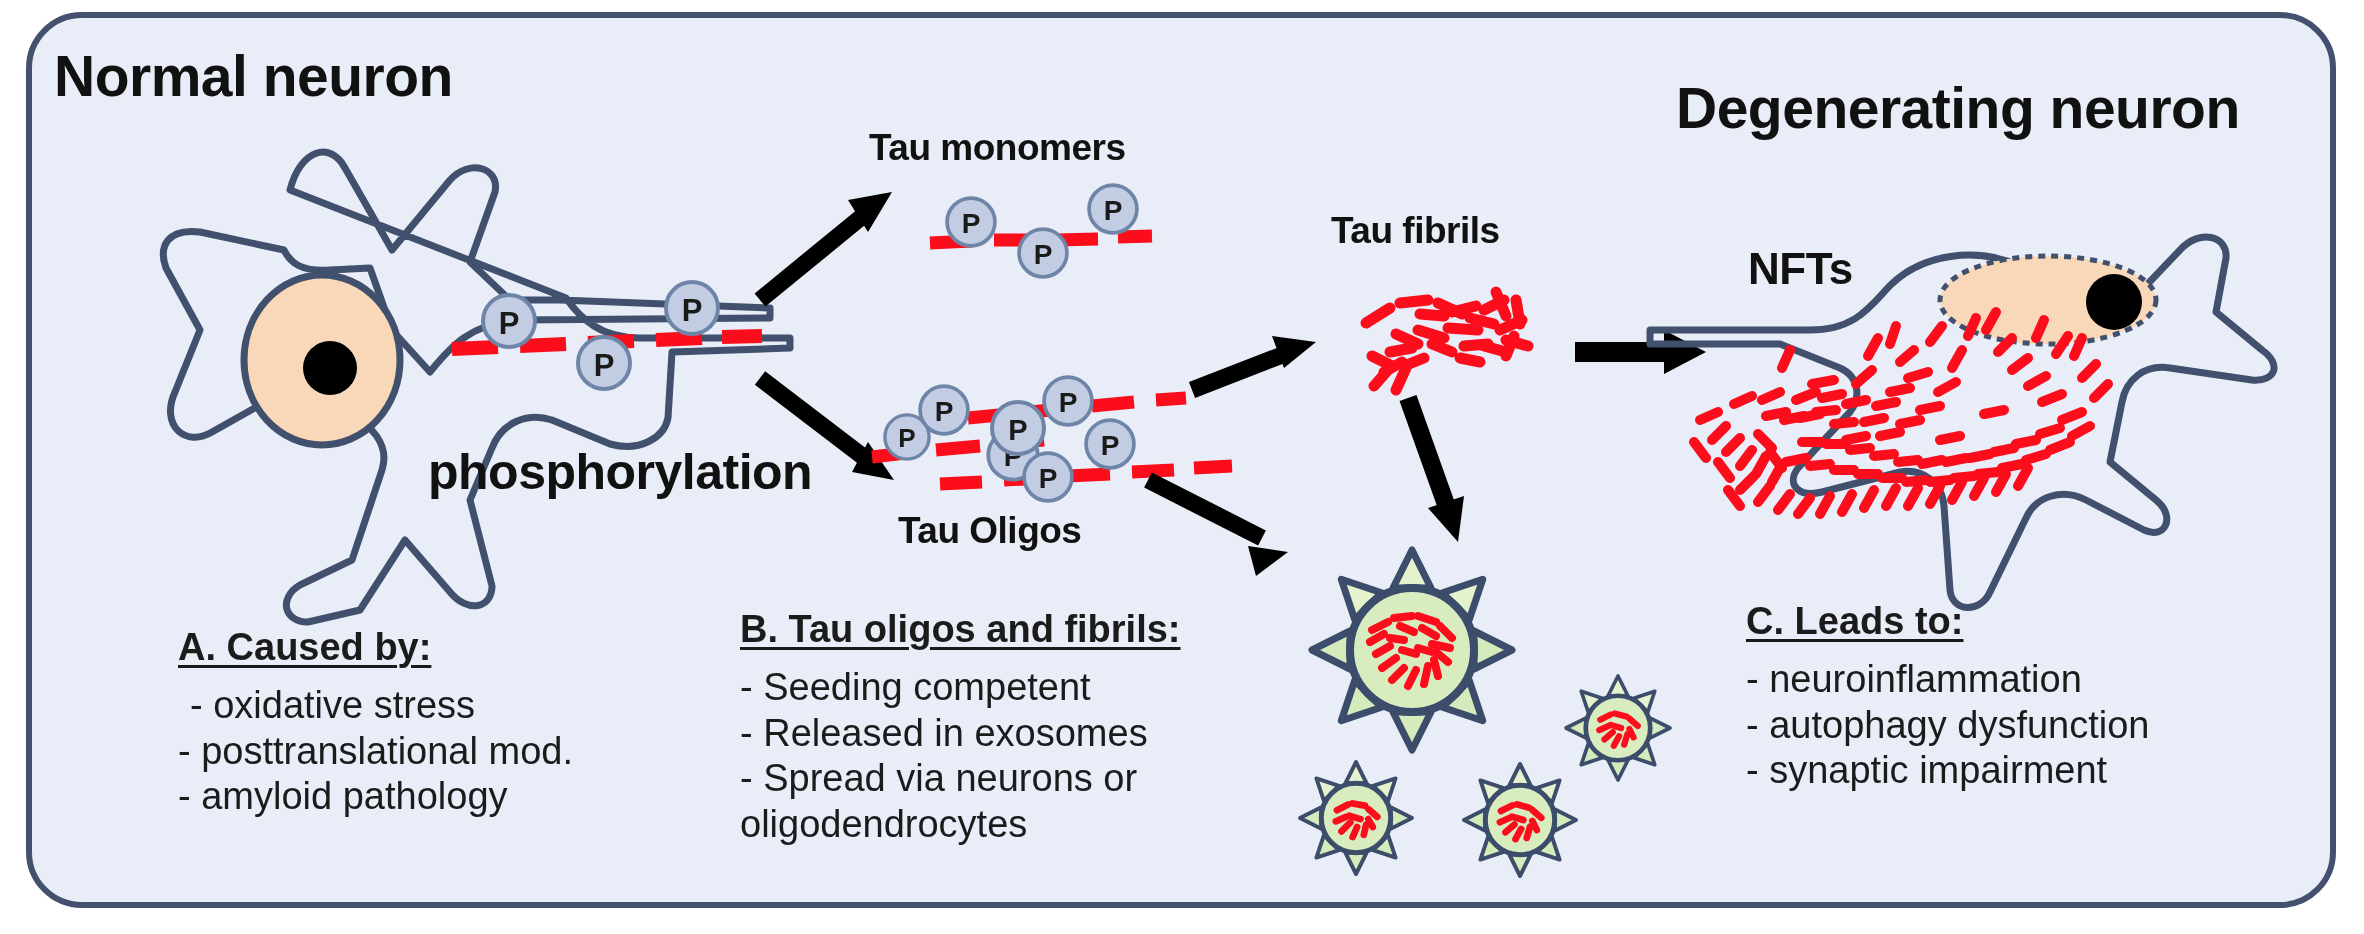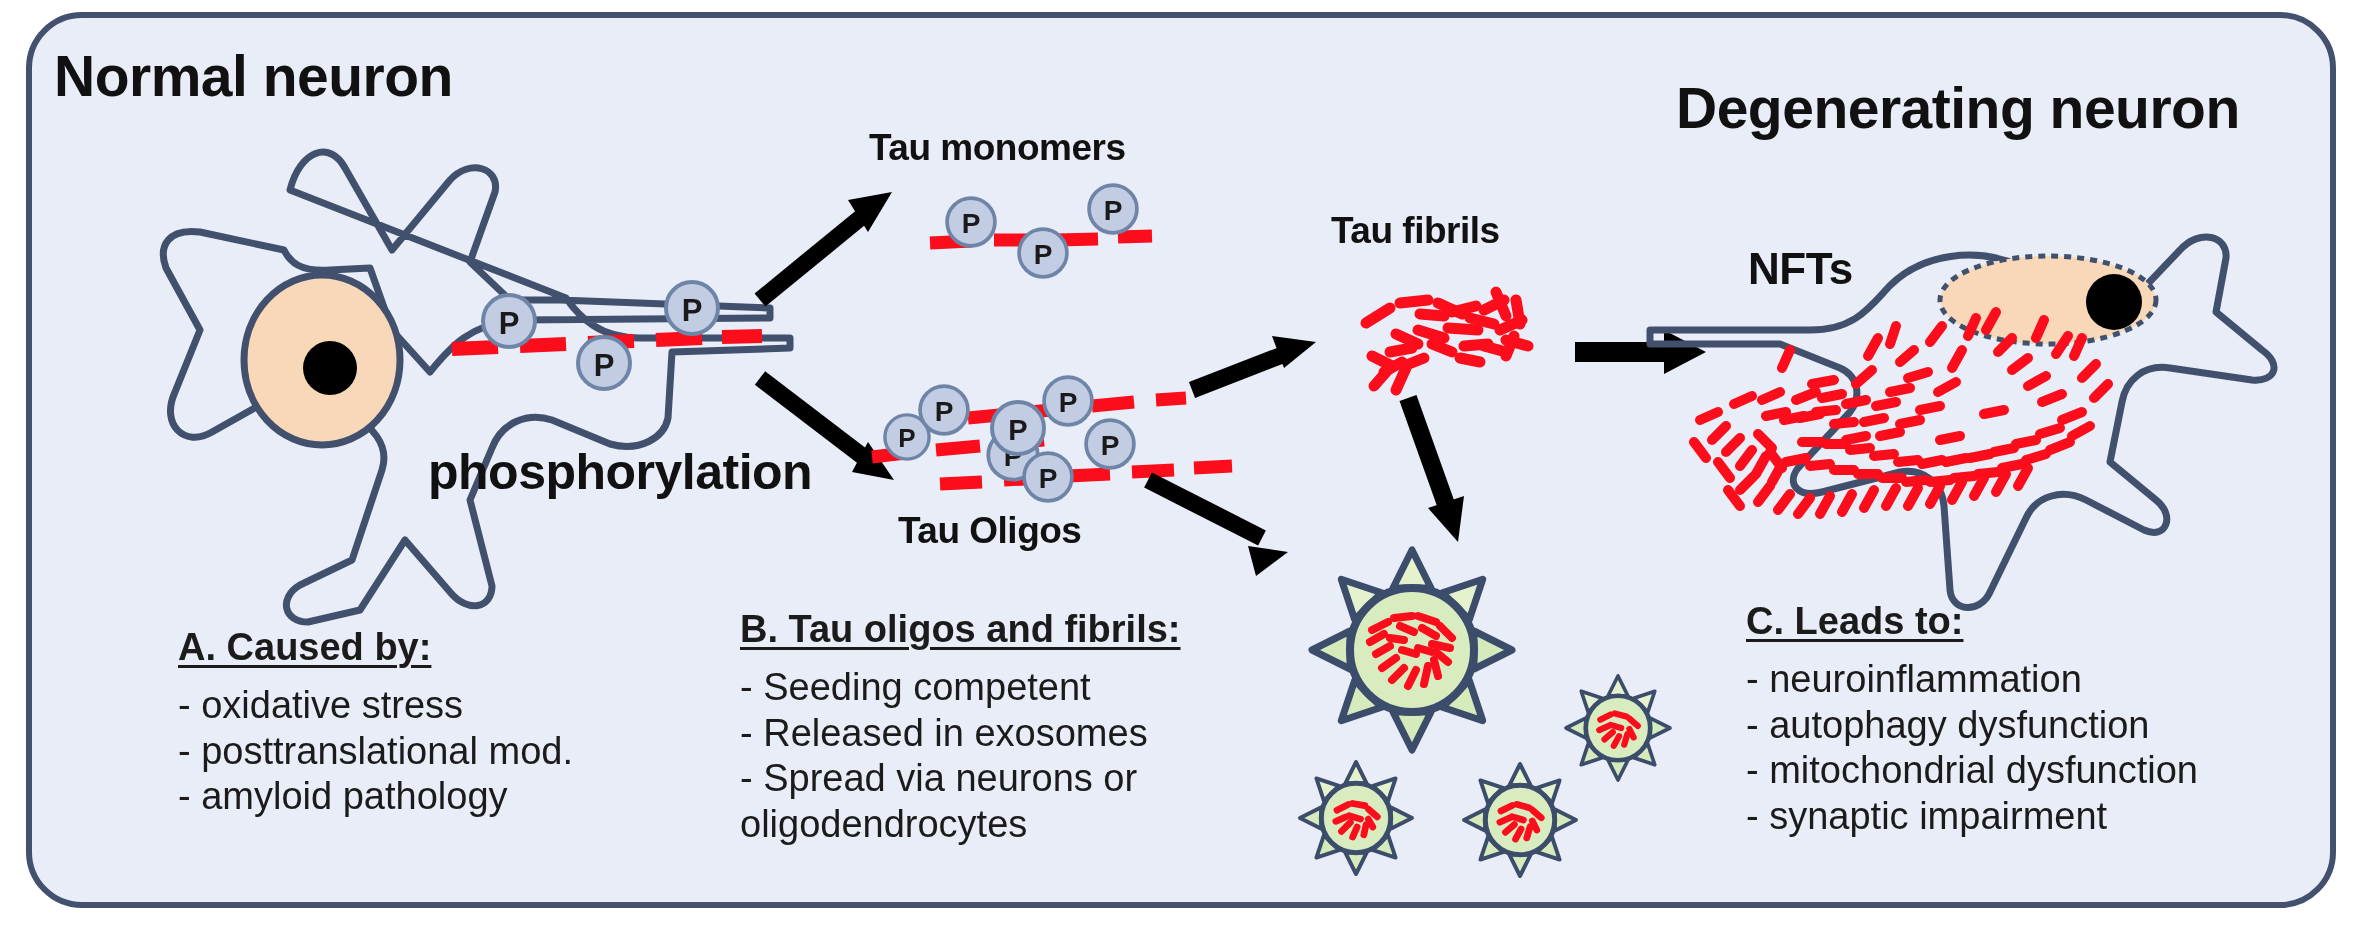--- a/index.html
+++ b/index.html
@@ -485,33 +485,32 @@
   <div class="lbl mid" style="left:1331px; top:212px;">Tau fibrils</div>
 
   <div class="lbl mid" style="left:898px; top:512px;">Tau Oligos</div>
 
   <div class="lbl smallhdr" style="left:1748px; top:247px;">NFTs</div>
 
   <div class="lbl phos" style="left:428px; top:447px;">phosphorylation</div>
 
   <div class="block" style="left:178px; top:626px;">
     <div class="bhead">A. Caused by:</div>
-    <div class="bitem" style="margin-top:14px;">- oxidative stress</div>
+    <div class="bitem" style="margin-top:14px;margin-left:12px;">- oxidative stress</div>
     <div class="bitem">- posttranslational mod.</div>
     <div class="bitem">- amyloid pathology</div>
   </div>
 
   <div class="block" style="left:740px; top:608px; width:460px;">
     <div class="bhead">B. Tau oligos and fibrils:</div>
     <div class="bitem" style="margin-top:14px;">- Seeding competent</div>
     <div class="bitem">- Released in exosomes</div>
     <div class="bitem wrap">- Spread via neurons or oligodendrocytes</div>
   </div>
 
   <div class="block" style="left:1746px; top:600px;">
     <div class="bhead">C. Leads to:</div>
     <div class="bitem" style="margin-top:14px;">- neuroinflammation</div>
     <div class="bitem">- autophagy dysfunction</div>
-    <div class="bitem">- mitochondrial dysfunction</div>
     <div class="bitem">- synaptic impairment</div>
   </div>
 
 </div>
 
 </body></html>

